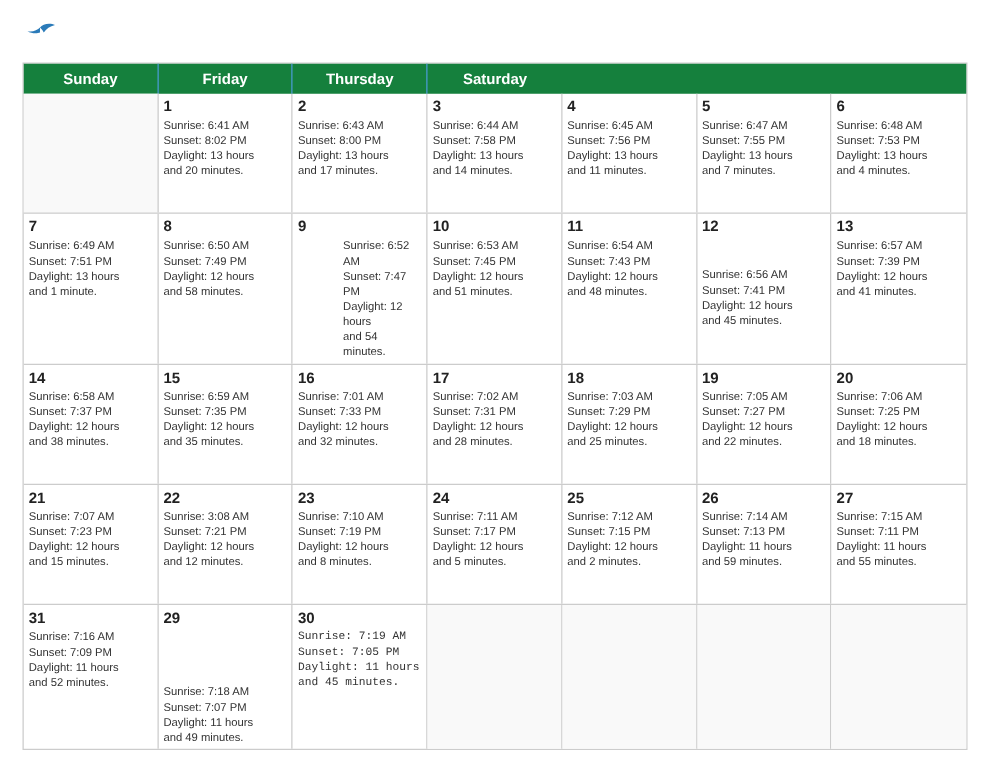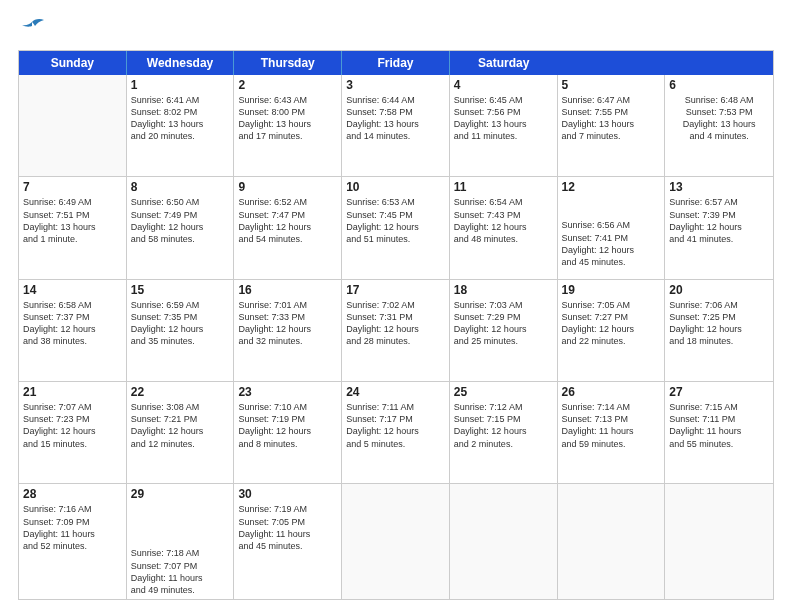--- a/index.html
+++ b/index.html
@@ -56,21 +56,21 @@
     }
     .calendar {
       flex: 1;
       display: flex;
       flex-direction: column;
       border: 1px solid #ccc;
     }
     .cal-header {
       display: grid;
       grid-template-columns: repeat(7, 1fr);
-      background: #1d4ed8;
+      background: #15803d;
     }
     .cal-header-cell {
       color: #fff;
       font-size: 12px;
       font-weight: bold;
       text-align: center;
       padding: 5px 2px;
       border-right: 1px solid #4a9ad4;
     }
     .cal-header-cell:last-child { border-right: none; }
@@ -125,23 +125,22 @@
     </div>
     <div class="title-block">
       <div class="month-title"></div>
       <div class="location"></div>
     </div>
   </div>
 
   <div class="calendar">
     <div class="cal-header">
     <div class="cal-header-cell">Sunday</div>
-        <div class="cal-header-cell">Wednesday</div>
+        <div class="cal-header-cell">Friday</div>
         <div class="cal-header-cell">Thursday</div>
-        <div class="cal-header-cell">Friday</div>
         <div class="cal-header-cell">Saturday</div>
       </div>
     <div class="cal-body">
     <div class="cal-row">
           <div class="cal-cell empty"></div>
           <div class="cal-cell">
             <div class="day-num">1</div>
             <div class="cell-text" style="white-space: pre-line;">Sunrise: 6:41 AM
 Sunset: 8:02 PM
 Daylight: 13 hours
@@ -170,21 +169,21 @@
           </div>
           <div class="cal-cell">
             <div class="day-num">5</div>
             <div class="cell-text" style="white-space: pre-line;">Sunrise: 6:47 AM
 Sunset: 7:55 PM
 Daylight: 13 hours
 and 7 minutes.</div>
           </div>
           <div class="cal-cell">
             <div class="day-num">6</div>
-            <div class="cell-text" style="white-space: pre-line; text-align: center;">Sunrise: 6:48 AM
+            <div class="cell-text" style="white-space: pre-line;">Sunrise: 6:48 AM
 Sunset: 7:53 PM
 Daylight: 13 hours
 and 4 minutes.</div>
           </div>
         </div>
         <div class="cal-row">
           <div class="cal-cell">
             <div class="day-num">7</div>
             <div class="cell-text" style="white-space: pre-line;">Sunrise: 6:49 AM
 Sunset: 7:51 PM
@@ -193,21 +192,21 @@
           </div>
           <div class="cal-cell">
             <div class="day-num">8</div>
             <div class="cell-text" style="white-space: pre-line;">Sunrise: 6:50 AM
 Sunset: 7:49 PM
 Daylight: 12 hours
 and 58 minutes.</div>
           </div>
           <div class="cal-cell">
             <div class="day-num">9</div>
-            <div class="cell-text" style="white-space: pre-line;">Sunrise: 6:52 AM
+            <div class="cell-text" style="white-space: pre-line; margin-left: 36px;">Sunrise: 6:52 AM
 Sunset: 7:47 PM
 Daylight: 12 hours
 and 54 minutes.</div>
           </div>
           <div class="cal-cell">
             <div class="day-num">10</div>
             <div class="cell-text" style="white-space: pre-line;">Sunrise: 6:53 AM
 Sunset: 7:45 PM
 Daylight: 12 hours
 and 51 minutes.</div>
@@ -331,36 +330,36 @@
           <div class="cal-cell">
             <div class="day-num">27</div>
             <div class="cell-text" style="white-space: pre-line;">Sunrise: 7:15 AM
 Sunset: 7:11 PM
 Daylight: 11 hours
 and 55 minutes.</div>
           </div>
         </div>
         <div class="cal-row">
           <div class="cal-cell">
-            <div class="day-num">28</div>
+            <div class="day-num">31</div>
             <div class="cell-text" style="white-space: pre-line;">Sunrise: 7:16 AM
 Sunset: 7:09 PM
 Daylight: 11 hours
 and 52 minutes.</div>
           </div>
           <div class="cal-cell">
             <div class="day-num">29</div>
             <div class="cell-text" style="white-space: pre-line; margin-top: 46px;">Sunrise: 7:18 AM
 Sunset: 7:07 PM
 Daylight: 11 hours
 and 49 minutes.</div>
           </div>
           <div class="cal-cell">
             <div class="day-num">30</div>
-            <div class="cell-text" style="white-space: pre-line;">Sunrise: 7:19 AM
+            <div class="cell-text" style="white-space: pre-line; font-family: Liberation Mono, monospace;">Sunrise: 7:19 AM
 Sunset: 7:05 PM
 Daylight: 11 hours
 and 45 minutes.</div>
           </div>
           <div class="cal-cell empty"></div>
           <div class="cal-cell empty"></div>
           <div class="cal-cell empty"></div>
           <div class="cal-cell empty"></div>
         </div>
       </div>

